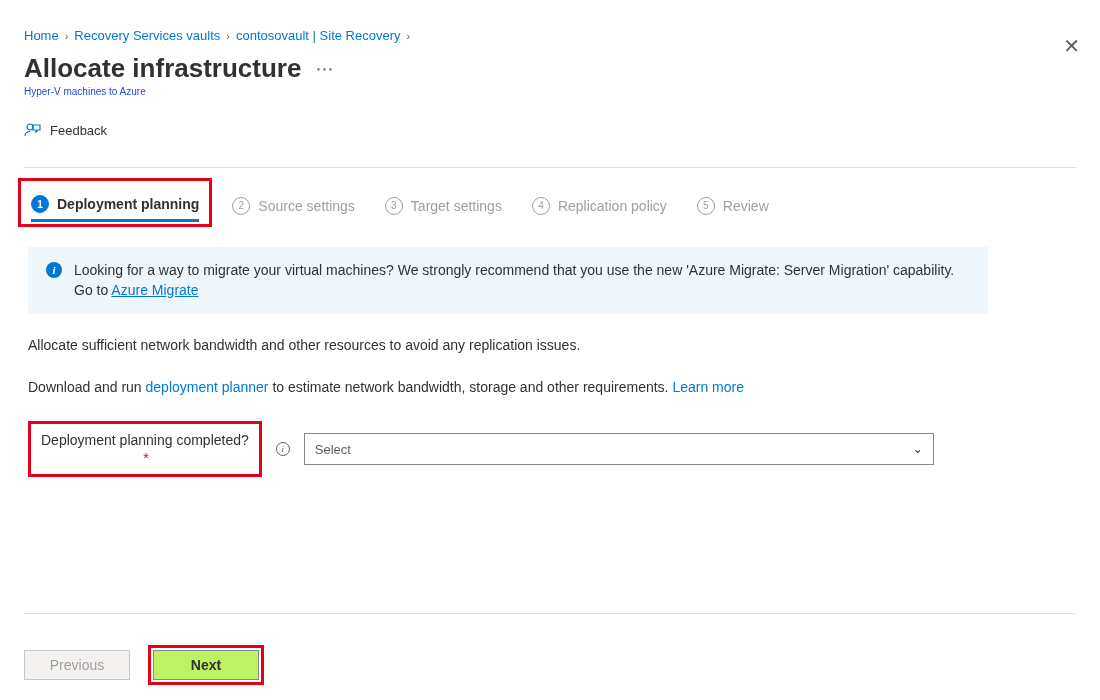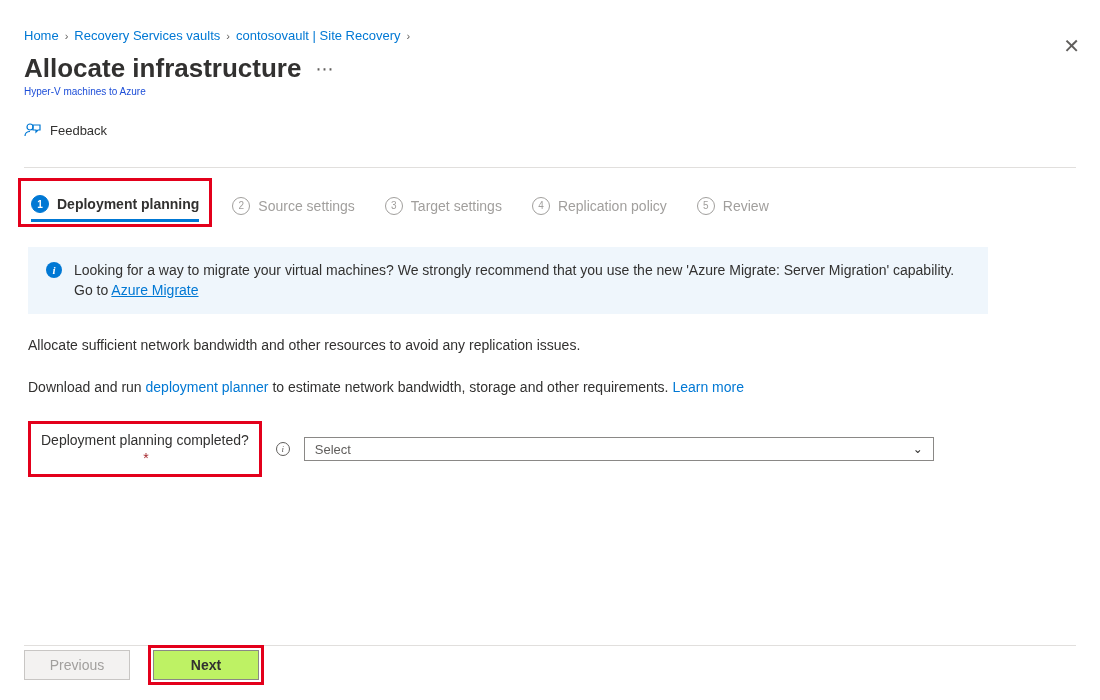--- a/index.html
+++ b/index.html
@@ -169,39 +169,39 @@
       justify-content: center;
       font-size: 9px;
       color: #605e5c;
       font-style: italic;
       font-family: Georgia, serif;
       cursor: pointer;
     }
     .select-box {
       flex: 0 0 630px;
       border: 1px solid #8a8886;
-      height: 24px;
+      height: 32px;
       display: flex;
       align-items: center;
       justify-content: space-between;
       padding: 0 10px;
       font-size: 13px;
       color: #605e5c;
       cursor: pointer;
       background: #fff;
       gap: 35px;
     }
     .chevron { font-size: 12px; color: #323130; }
     .footer {
       position: absolute;
       left: 24px;
       right: 24px;
       bottom: 20px;
       border-top: 1px solid #e1dfdd;
-      padding-top: 4px;
+      padding-top: 36px;
       display: flex;
       gap: 18px;
       align-items: center;
     }
     .btn {
       min-width: 106px;
       height: 30px;
       display: flex;
       align-items: center;
       justify-content: center;

